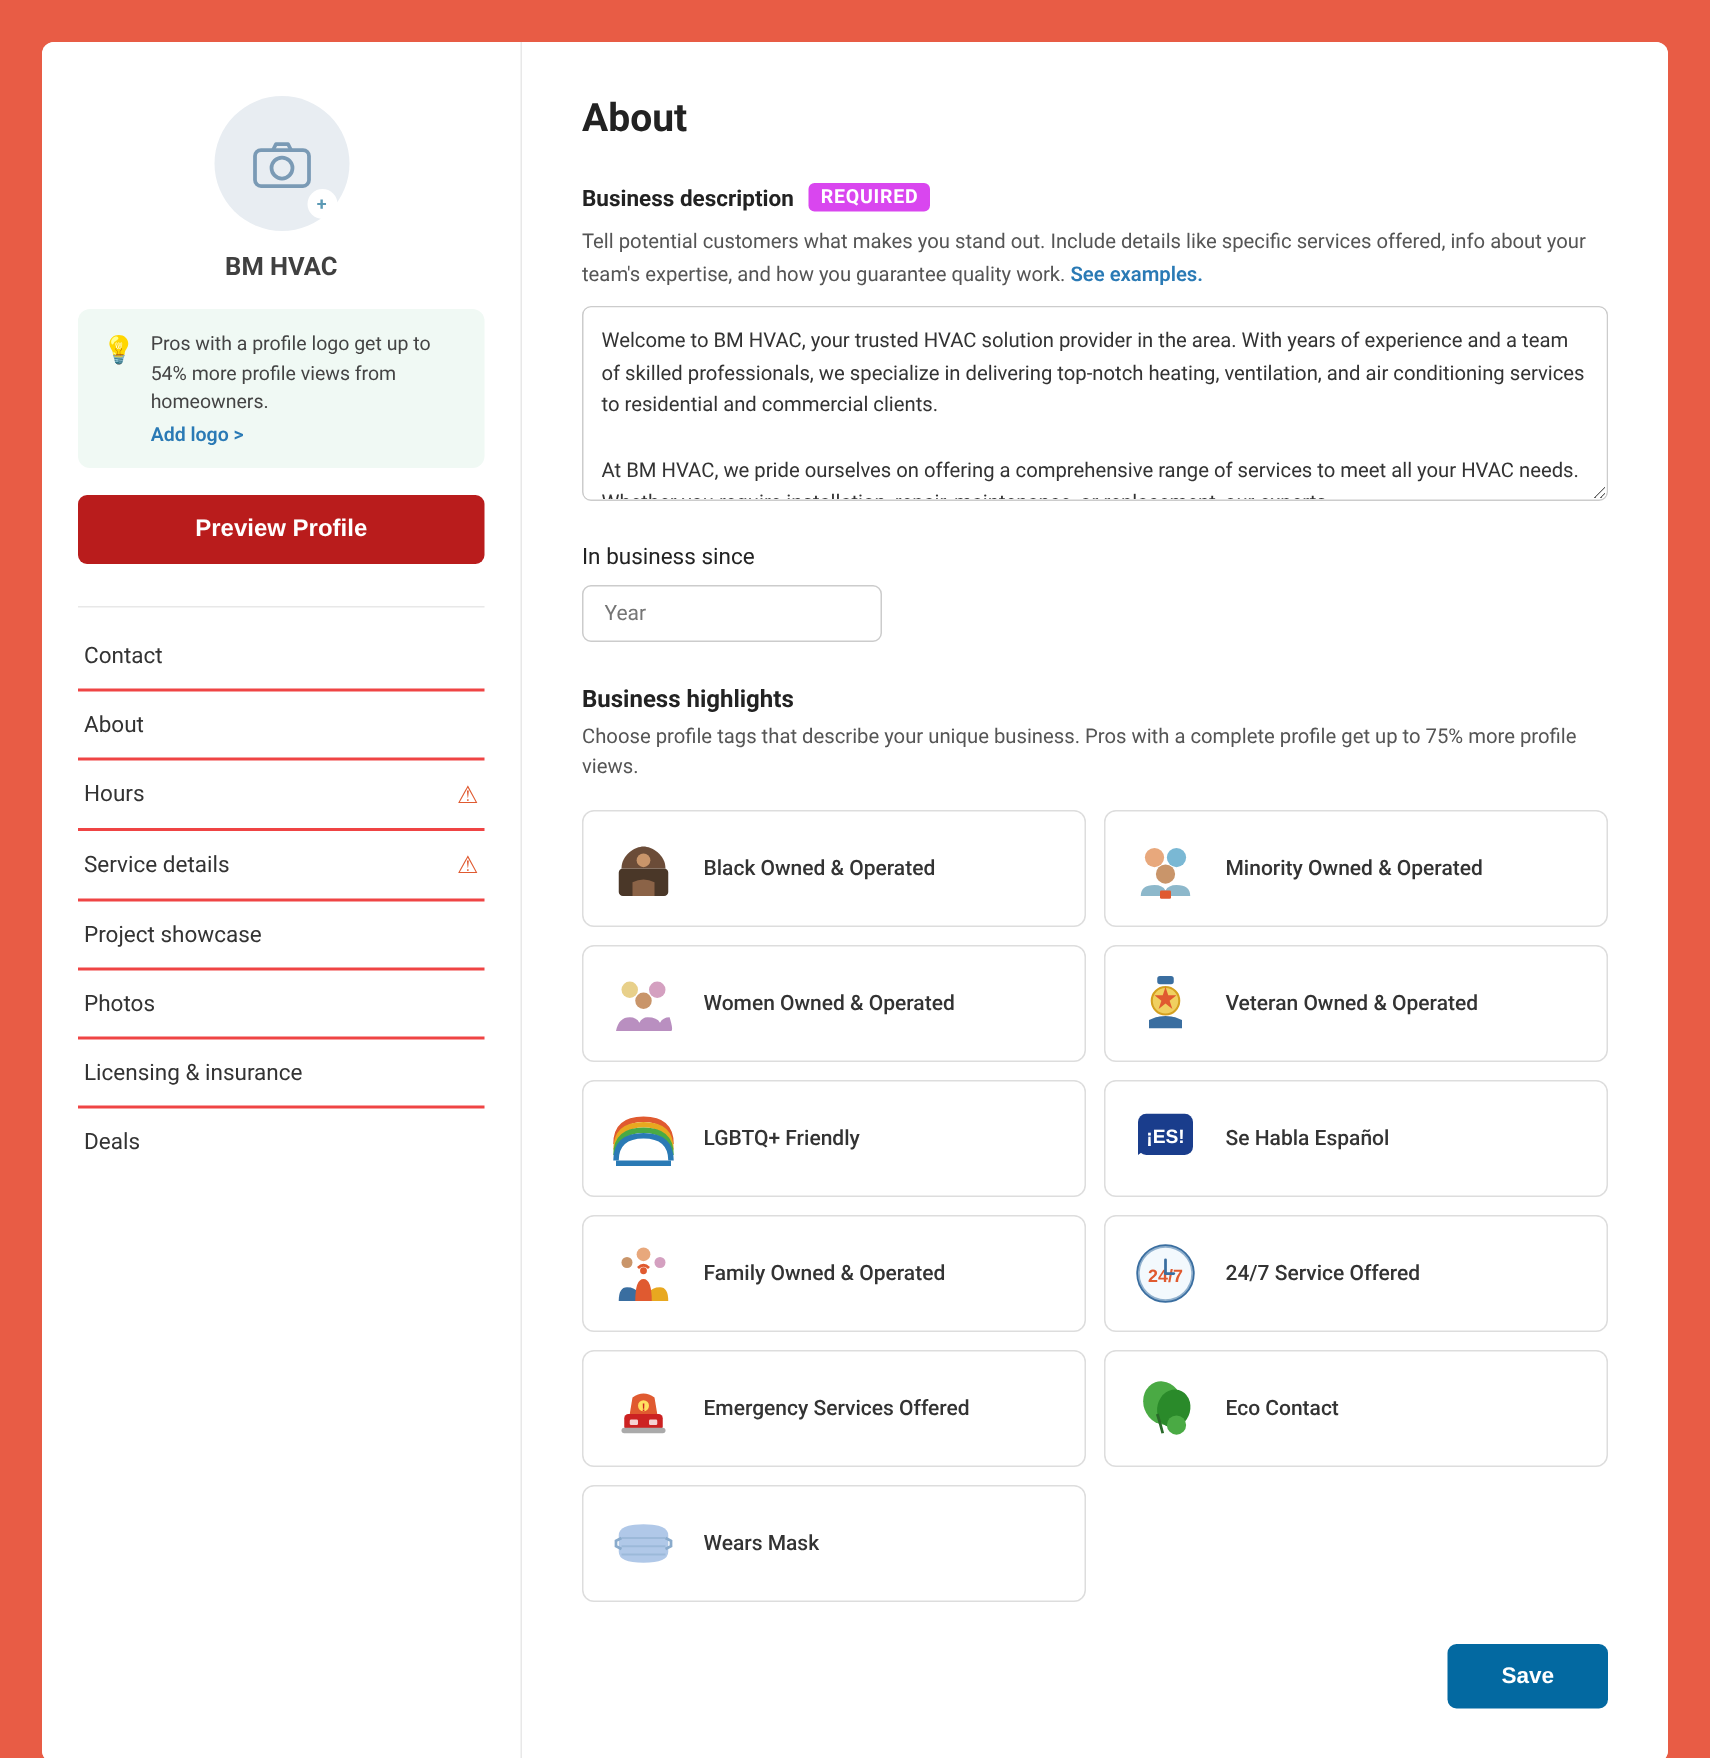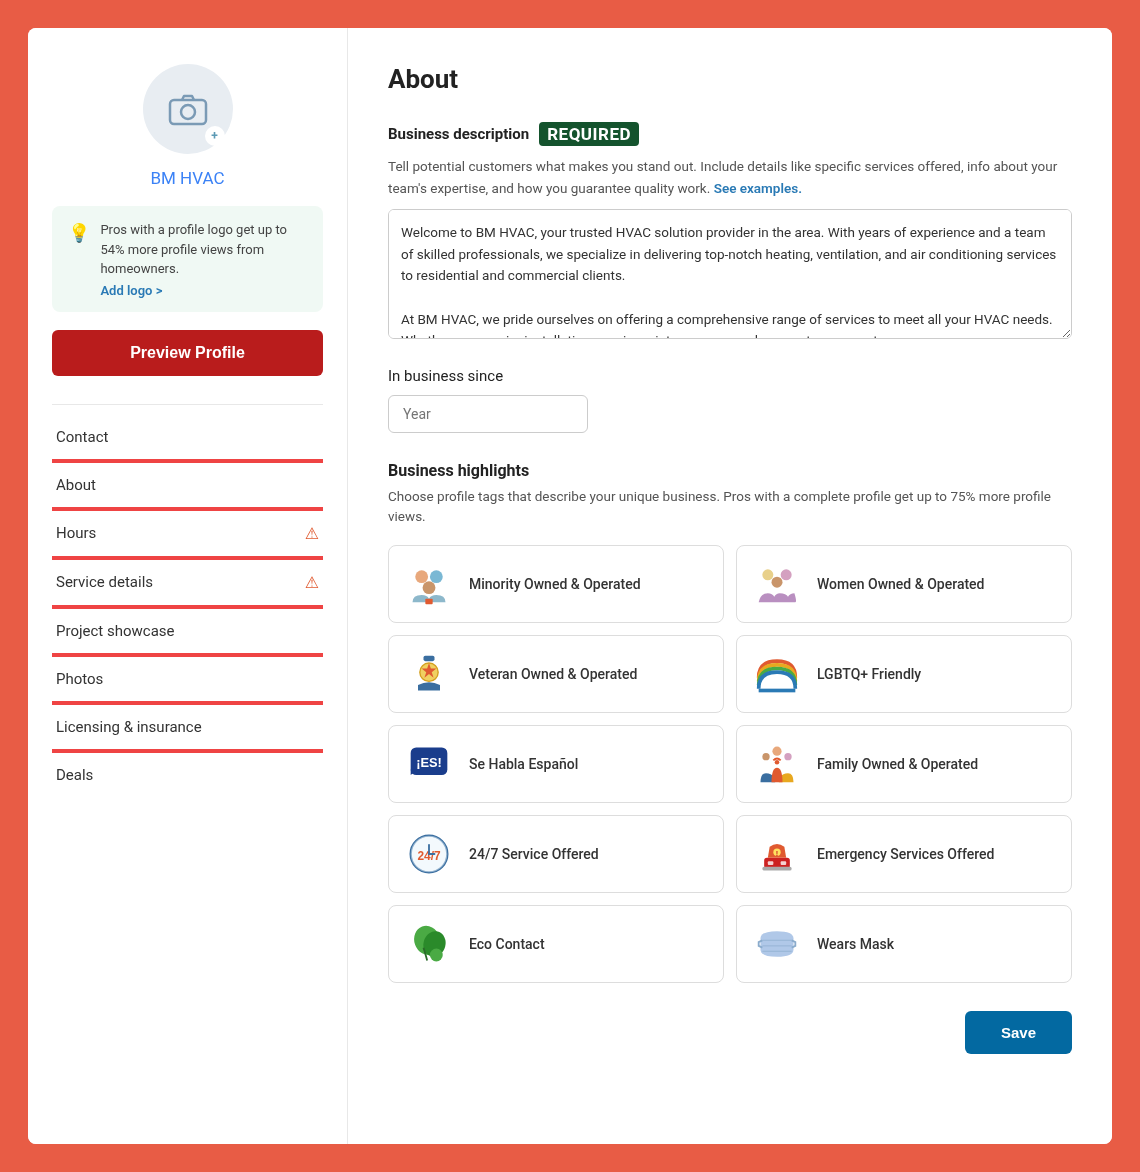--- a/index.html
+++ b/index.html
@@ -57,22 +57,22 @@
       height: 20px;
       display: flex;
       align-items: center;
       justify-content: center;
       font-size: 12px;
       color: #5c9ab5;
       font-weight: bold;
     }
     .business-name {
       font-size: 17px;
-      font-weight: 400;
-      color: #3b82f6;
+      font-weight: 700;
+      color: #404040;
       margin-bottom: 18px;
     }
     .logo-prompt {
       background: #f0f9f4;
       border-radius: 8px;
       padding: 14px 16px;
       display: flex;
       align-items: flex-start;
       gap: 10px;
       width: 100%;
@@ -117,21 +117,21 @@
     }
     .nav-list {
       width: 100%;
       list-style: none;
     }
     .nav-item {
       display: flex;
       align-items: center;
       justify-content: space-between;
       padding: 13px 4px;
-      border-bottom: 4px solid #ef4444;
+      border-bottom: 2px solid #ef4444;
       cursor: pointer;
     }
     .nav-item:last-child {
       border-bottom: none;
     }
     .nav-item-label {
       font-size: 15px;
       color: #333;
     }
     .warning-icon {
@@ -154,23 +154,23 @@
     .section-label {
       font-size: 15px;
       font-weight: 700;
       color: #222;
       display: flex;
       align-items: center;
       gap: 10px;
       margin-bottom: 10px;
     }
     .required-badge {
-      background: #14532d;
+      background: #d946ef;
       color: white;
-      font-size: 17px;
+      font-size: 13px;
       font-weight: 700;
       padding: 2px 8px;
       border-radius: 4px;
       letter-spacing: 0.5px;
       text-align: right;
     }
     .description-hint {
       font-size: 13.5px;
       color: #555;
       line-height: 1.6;
@@ -349,20 +349,31 @@
 
     <div class="in-business-section">
       <div class="in-business-label">In business since</div>
       <input type="text" class="year-input" placeholder="Year" style="">
     </div>
 
     <div class="highlights-section">
       <div class="highlights-title">Business highlights</div>
       <p class="highlights-hint">Choose profile tags that describe your unique business. Pros with a complete profile get up to 75% more profile views.</p>
       <div class="highlights-grid" id="highlights-grid">
+      <div class="highlight-card">
+            <div class="highlight-icon">
+              <svg viewBox="0 0 48 48" class="icon-svg" xmlns="http://www.w3.org/2000/svg">
+      <rect x="6" y="24" width="36" height="20" rx="3" fill="#4a3728"></rect>
+      <path d="M8 24 C8 14 18 8 24 8 C30 8 40 14 40 24" fill="#6b4c38"></path>
+      <circle cx="24" cy="18" r="5" fill="#c9956a"></circle>
+      <path d="M16 44 L16 34 Q24 30 32 34 L32 44" fill="#8b6347"></path>
+    </svg>
+            </div>
+            <span class="highlight-label">Black Owned &amp; Operated</span>
+          </div>
           <div class="highlight-card">
             <div class="highlight-icon">
               <svg viewBox="0 0 48 48" class="icon-svg" xmlns="http://www.w3.org/2000/svg">
       <circle cx="16" cy="16" r="7" fill="#e8a87c"></circle>
       <circle cx="32" cy="16" r="7" fill="#7ab8d4"></circle>
       <circle cx="24" cy="28" r="7" fill="#c9956a"></circle>
       <path d="M6 44 Q6 36 16 36 Q22 36 24 40 Q26 36 32 36 Q42 36 42 44" fill="#5c9ab5" opacity="0.7"></path>
       <rect x="20" y="40" width="8" height="6" fill="#e05a30" rx="1"></rect>
     </svg>
             </div>

